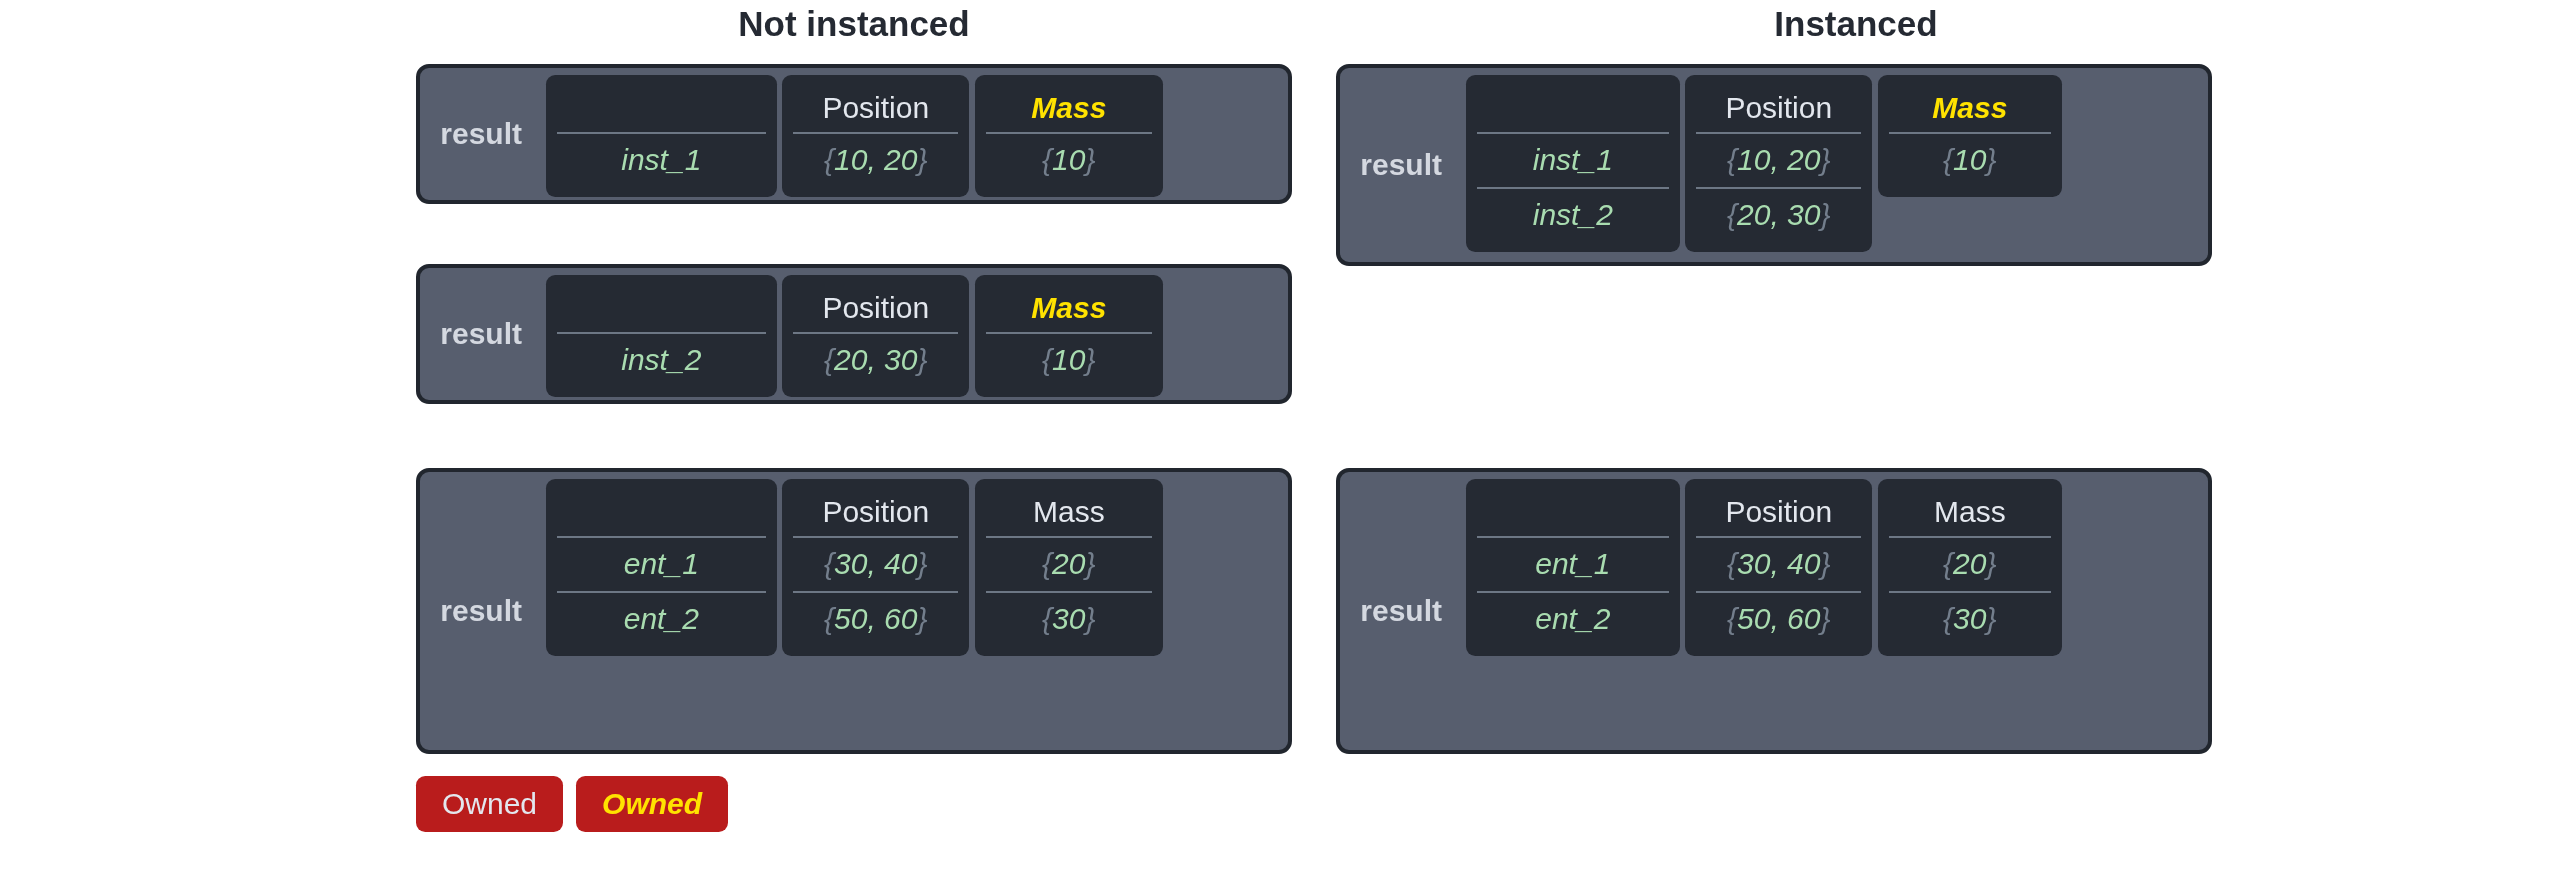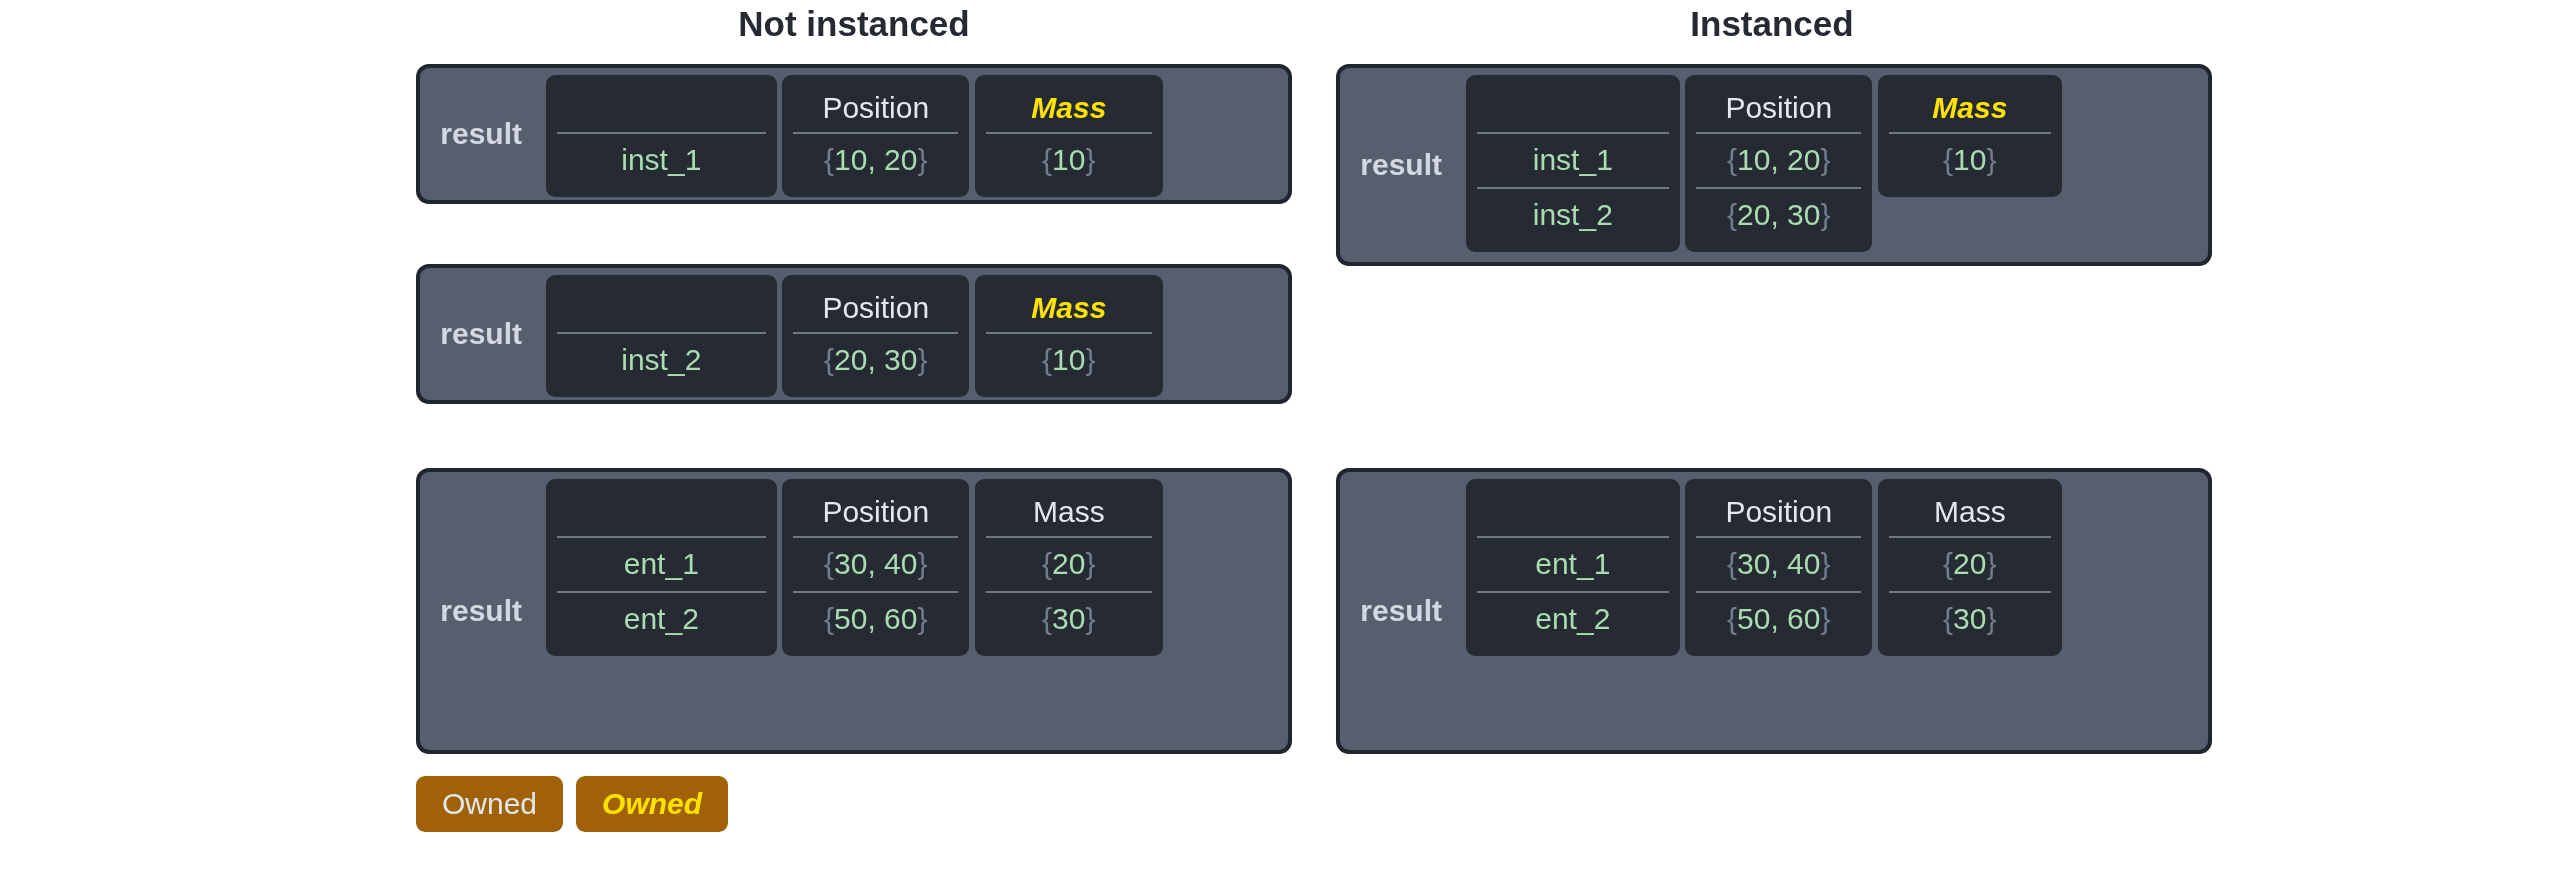--- a/index.html
+++ b/index.html
@@ -97,20 +97,21 @@
     font-weight: bold;
   }
 
   .cell.header.blank {
     color: transparent;
   }
 
   .cell.value {
     color: #a9dcb0;
     height: 55px;
+    font-style: italic;
   }
 
   .cell.value .brace {
     color: #737e8c;
   }
 
   
   .cell.value::before {
     content: "";
     position: absolute;
@@ -123,21 +124,21 @@
 
   
   .legend {
     position: absolute;
     display: flex;
     flex-direction: row;
     gap: 13px;
   }
 
   .legend-chip {
-    background: #a16207;
+    background: #b91c1c;
     border-radius: 9.2px;
     padding: 13px 26px;
     font-size: 30px;
     line-height: 1;
     color: #e3e7ee;
     white-space: nowrap;
     display: flex;
     align-items: center;
     justify-content: center;
   }
@@ -148,21 +149,21 @@
     font-weight: bold;
   }
 </style>
 </head>
 <body>
 
 <div id="stage">
 
   <div class="col-heading" style="left:854px;">Not instanced</div>
 
-  <div class="col-heading" style="left:1772px;">Instanced</div>
+  <div class="col-heading" style="left:1856px;">Instanced</div>
 
   <div class="result-box" style="left:416px; top:64px; width:876px; height:140px;">
     <div class="result-label">result</div>
     <div class="cols">
       <div class="col-card" style="width:231px;">
         <div class="cell header blank"></div>
         <div class="cell value">inst_1</div>
       </div>
       <div class="col-card" style="width:187px;">
         <div class="cell header">Position</div>

